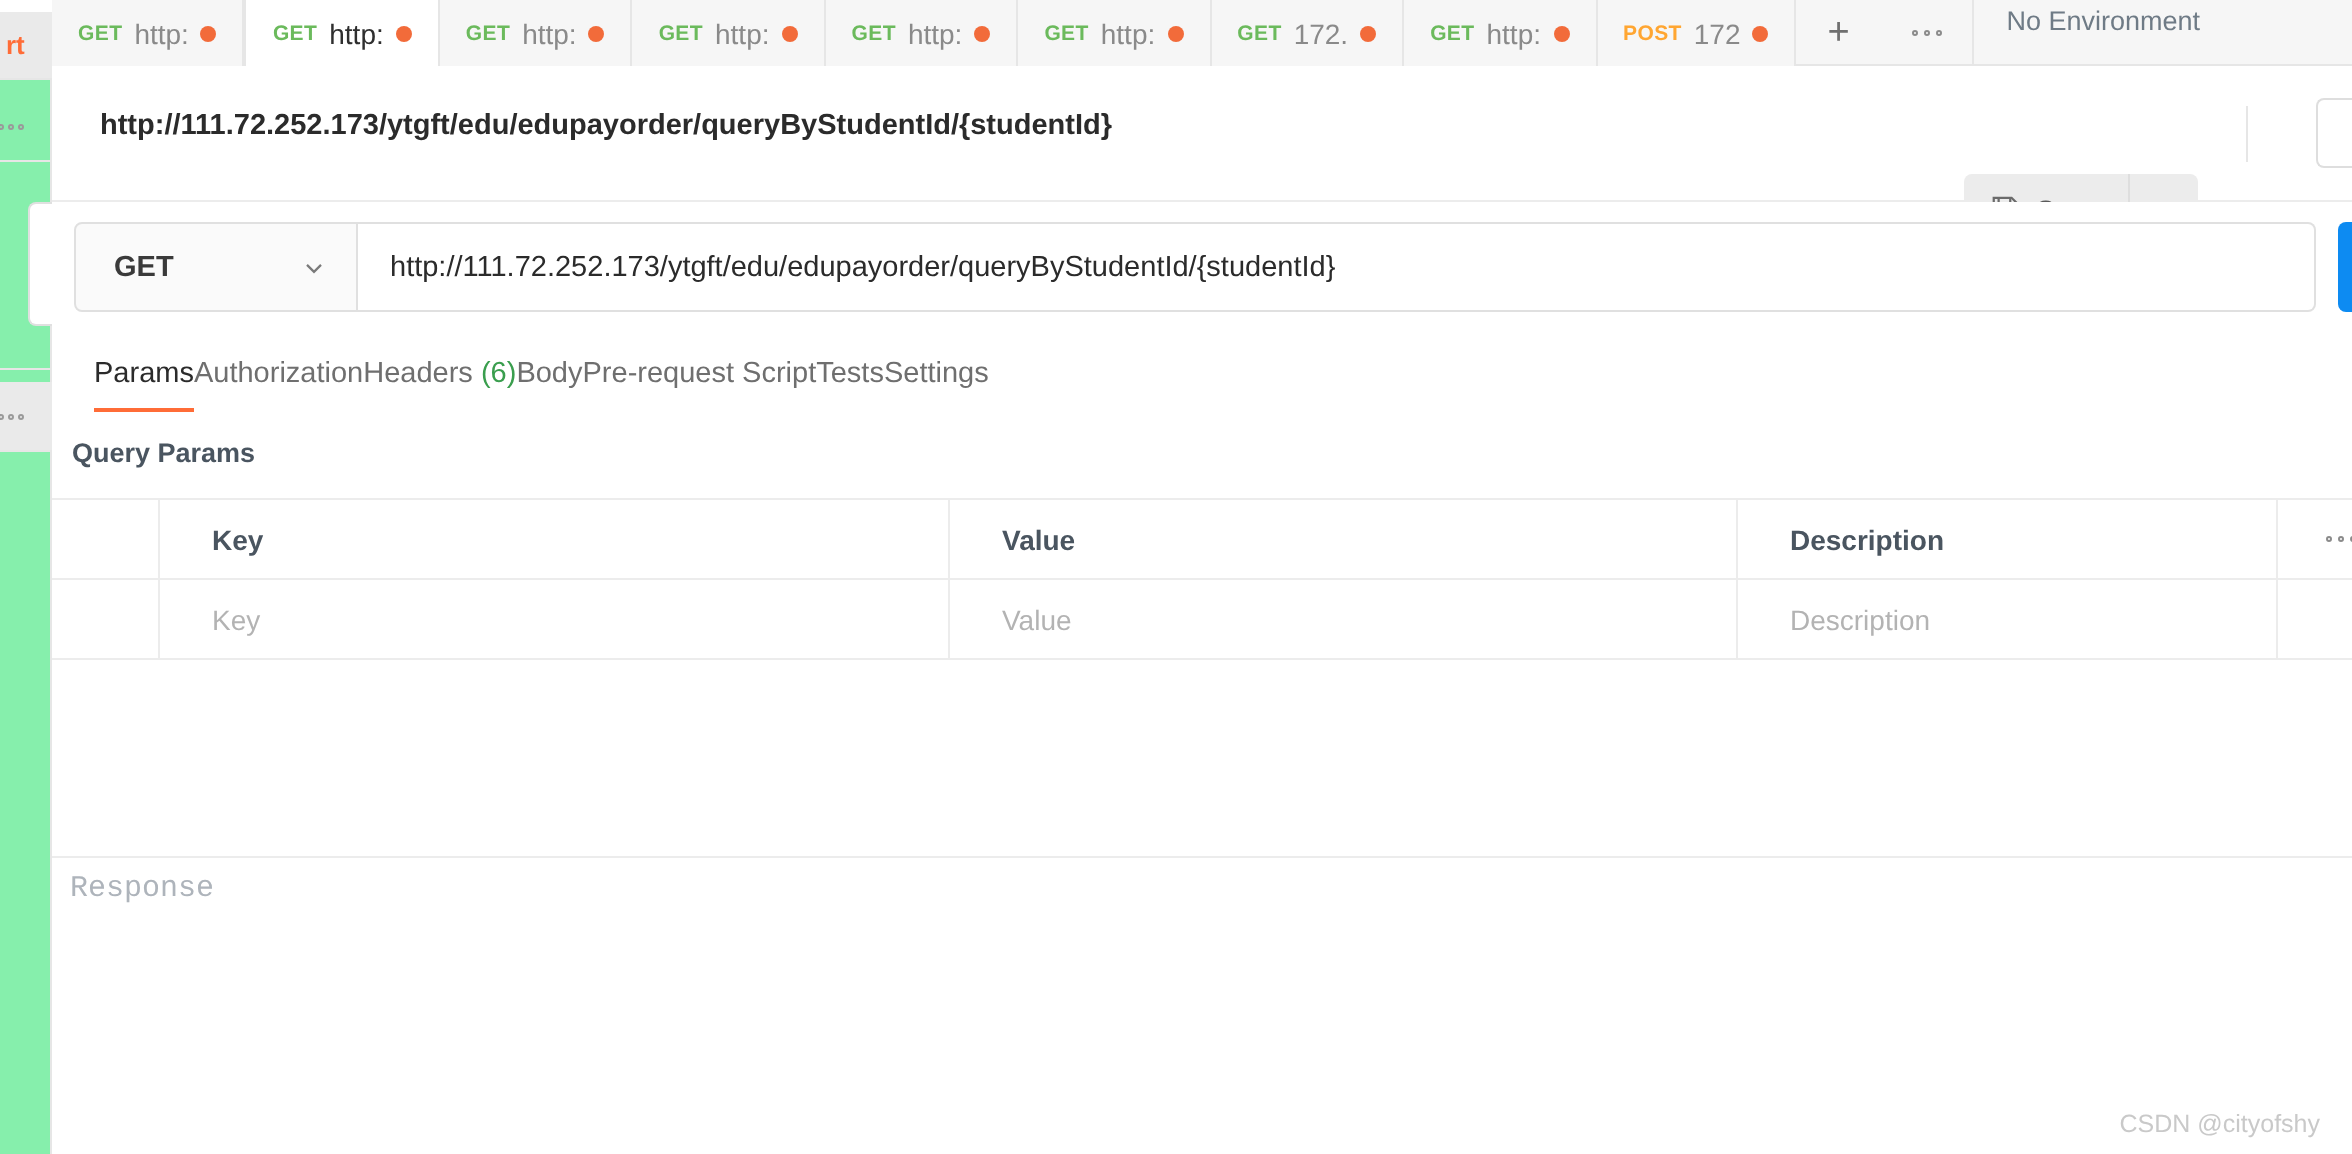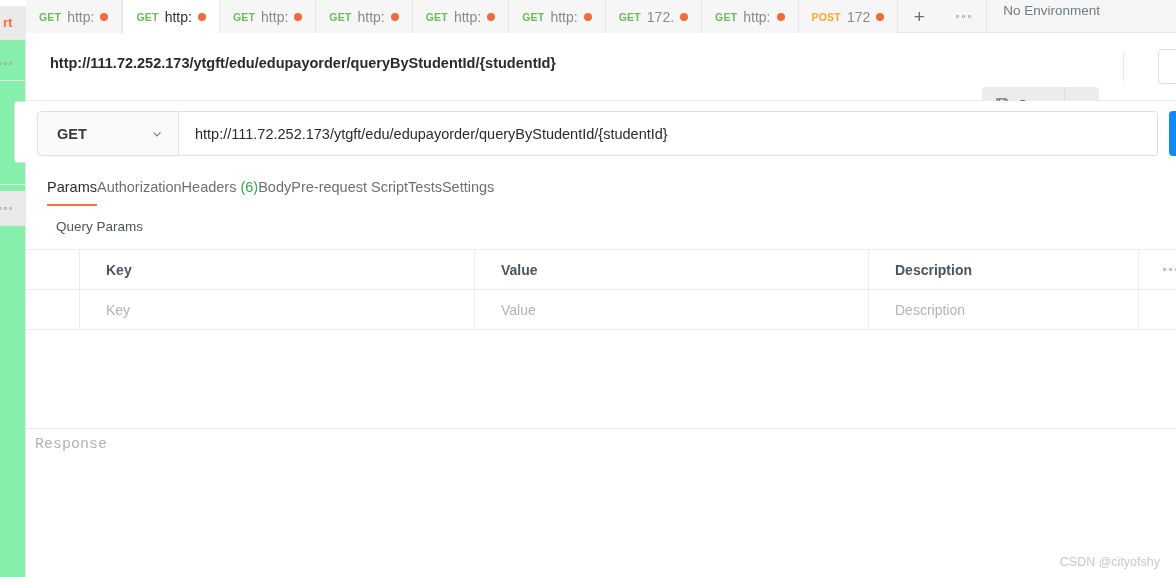--- a/index.html
+++ b/index.html
@@ -333,23 +333,23 @@
     left: 0; right: 0;
     bottom: 0;
     height: 2.5px;
     background: #ff6c37;
   }
   .subtab .count { color: #3a9e4e; }
 
   
   .qp-title {
     position: absolute;
-    left: 56px; top: 219px;
+    left: 36px; top: 219px;
     font-size: 13.5px;
-    font-weight: normal;
+    font-weight: bold;
     color: #4a5560;
   }
 
   .params-table {
     position: absolute;
     left: 26px; top: 249px;
     width: 1150px;
     border-top: 1px solid #ececec;
   }
   .pt-row {

